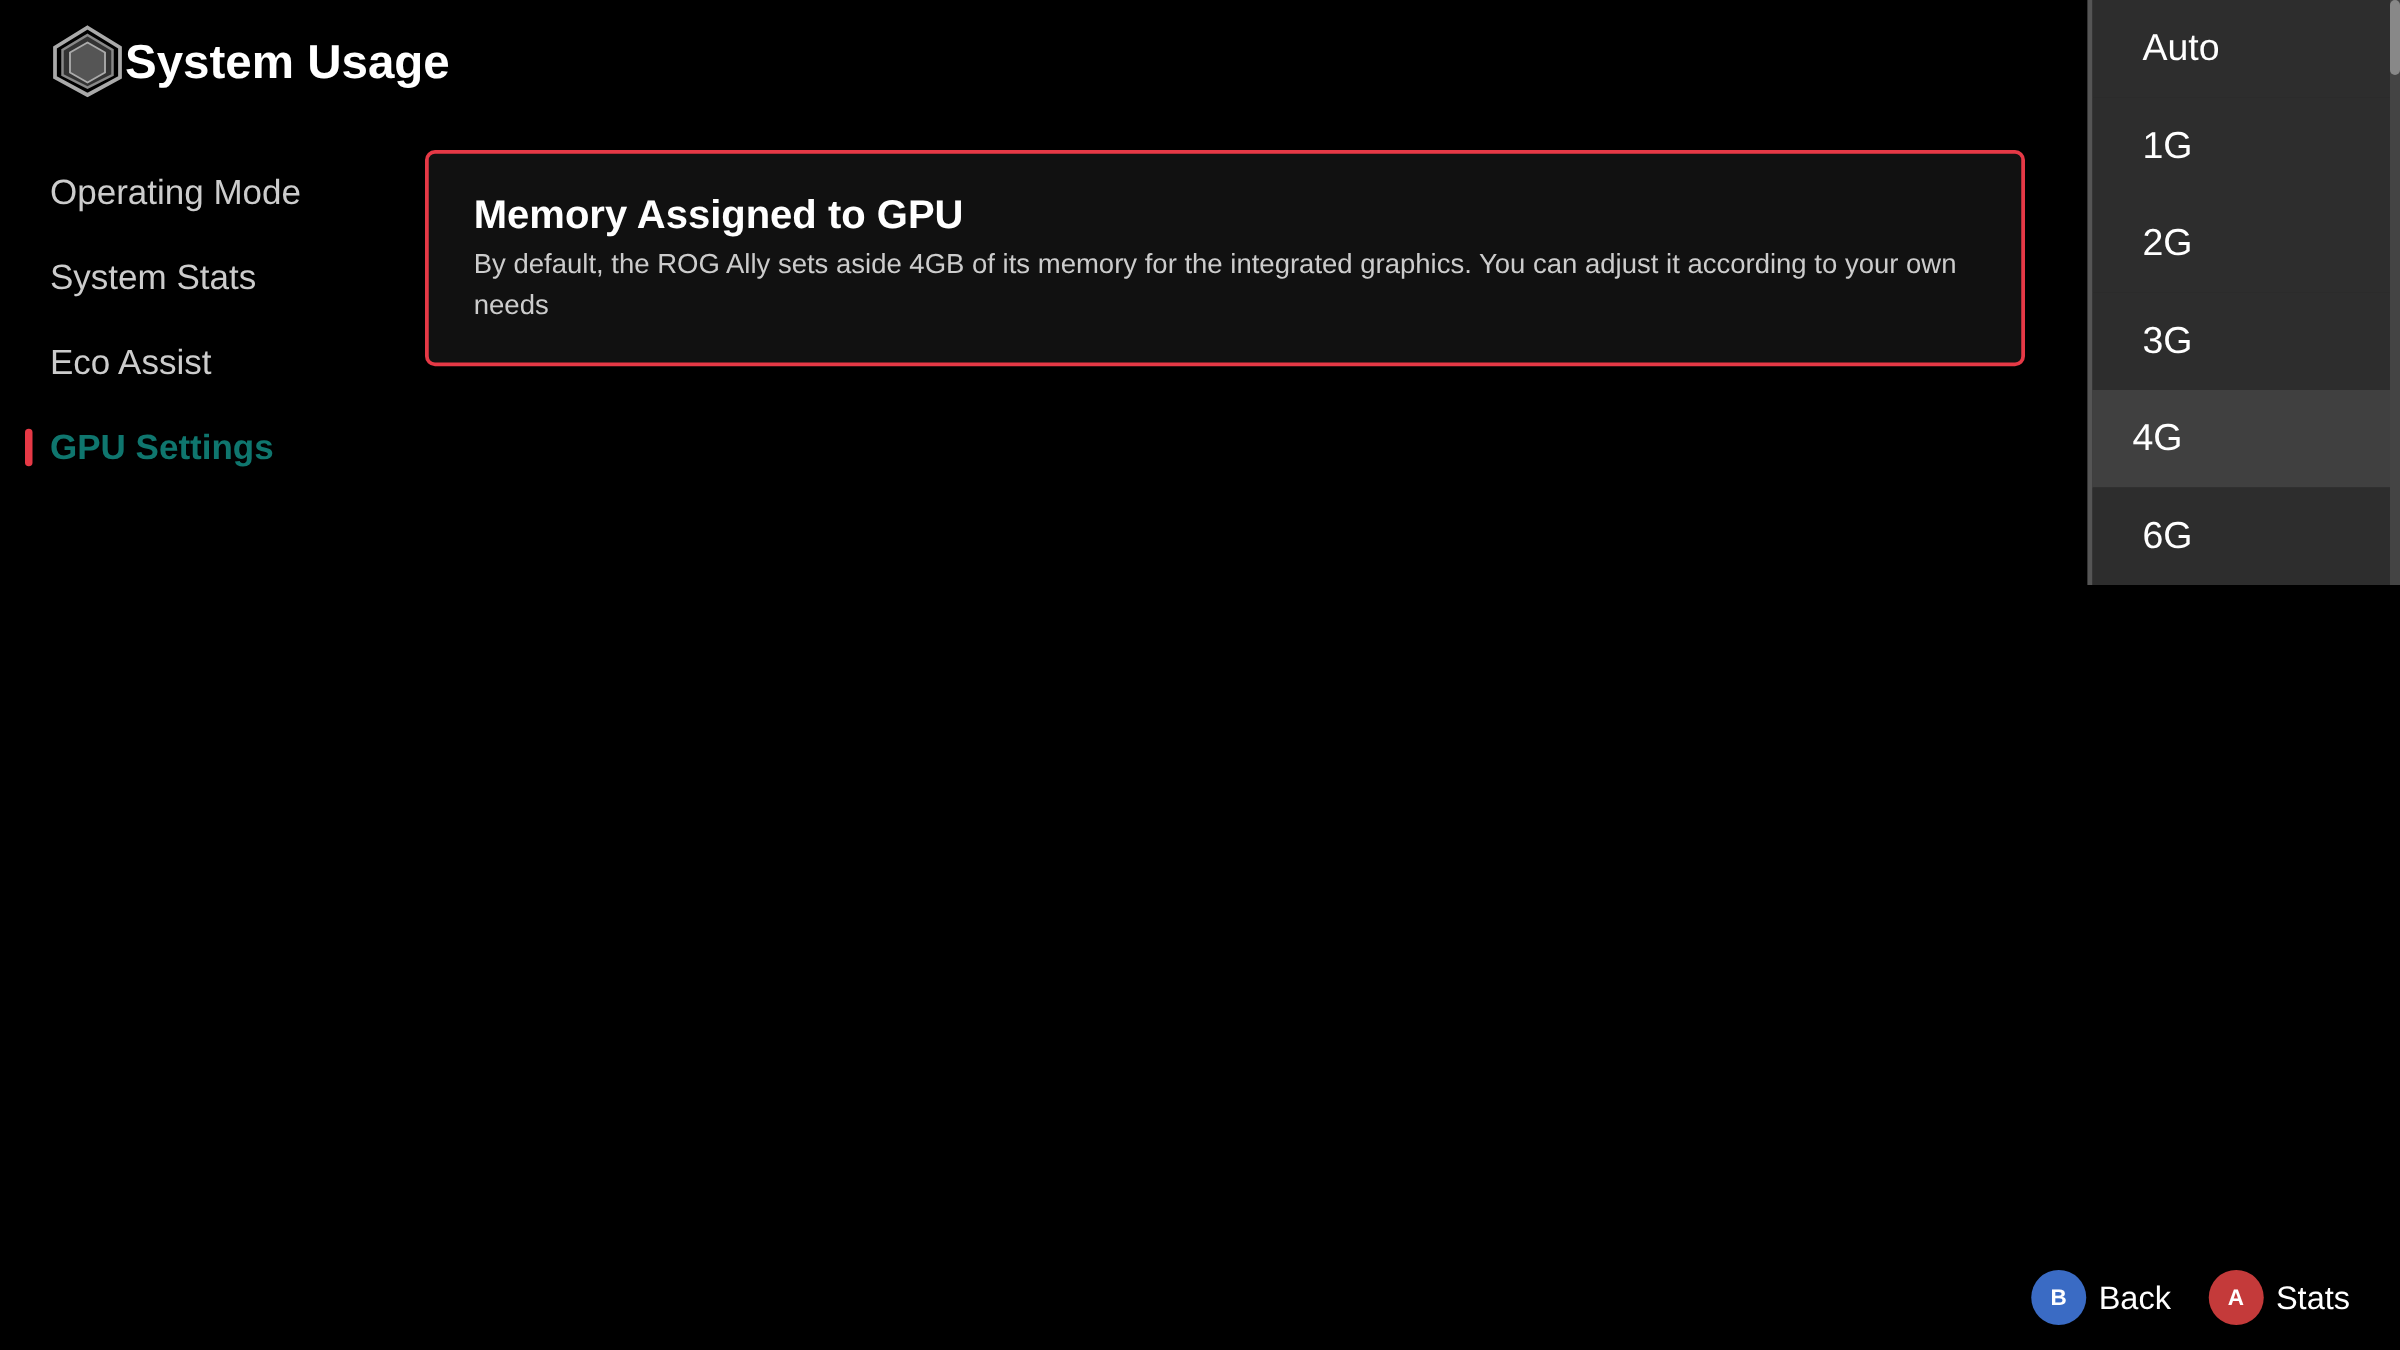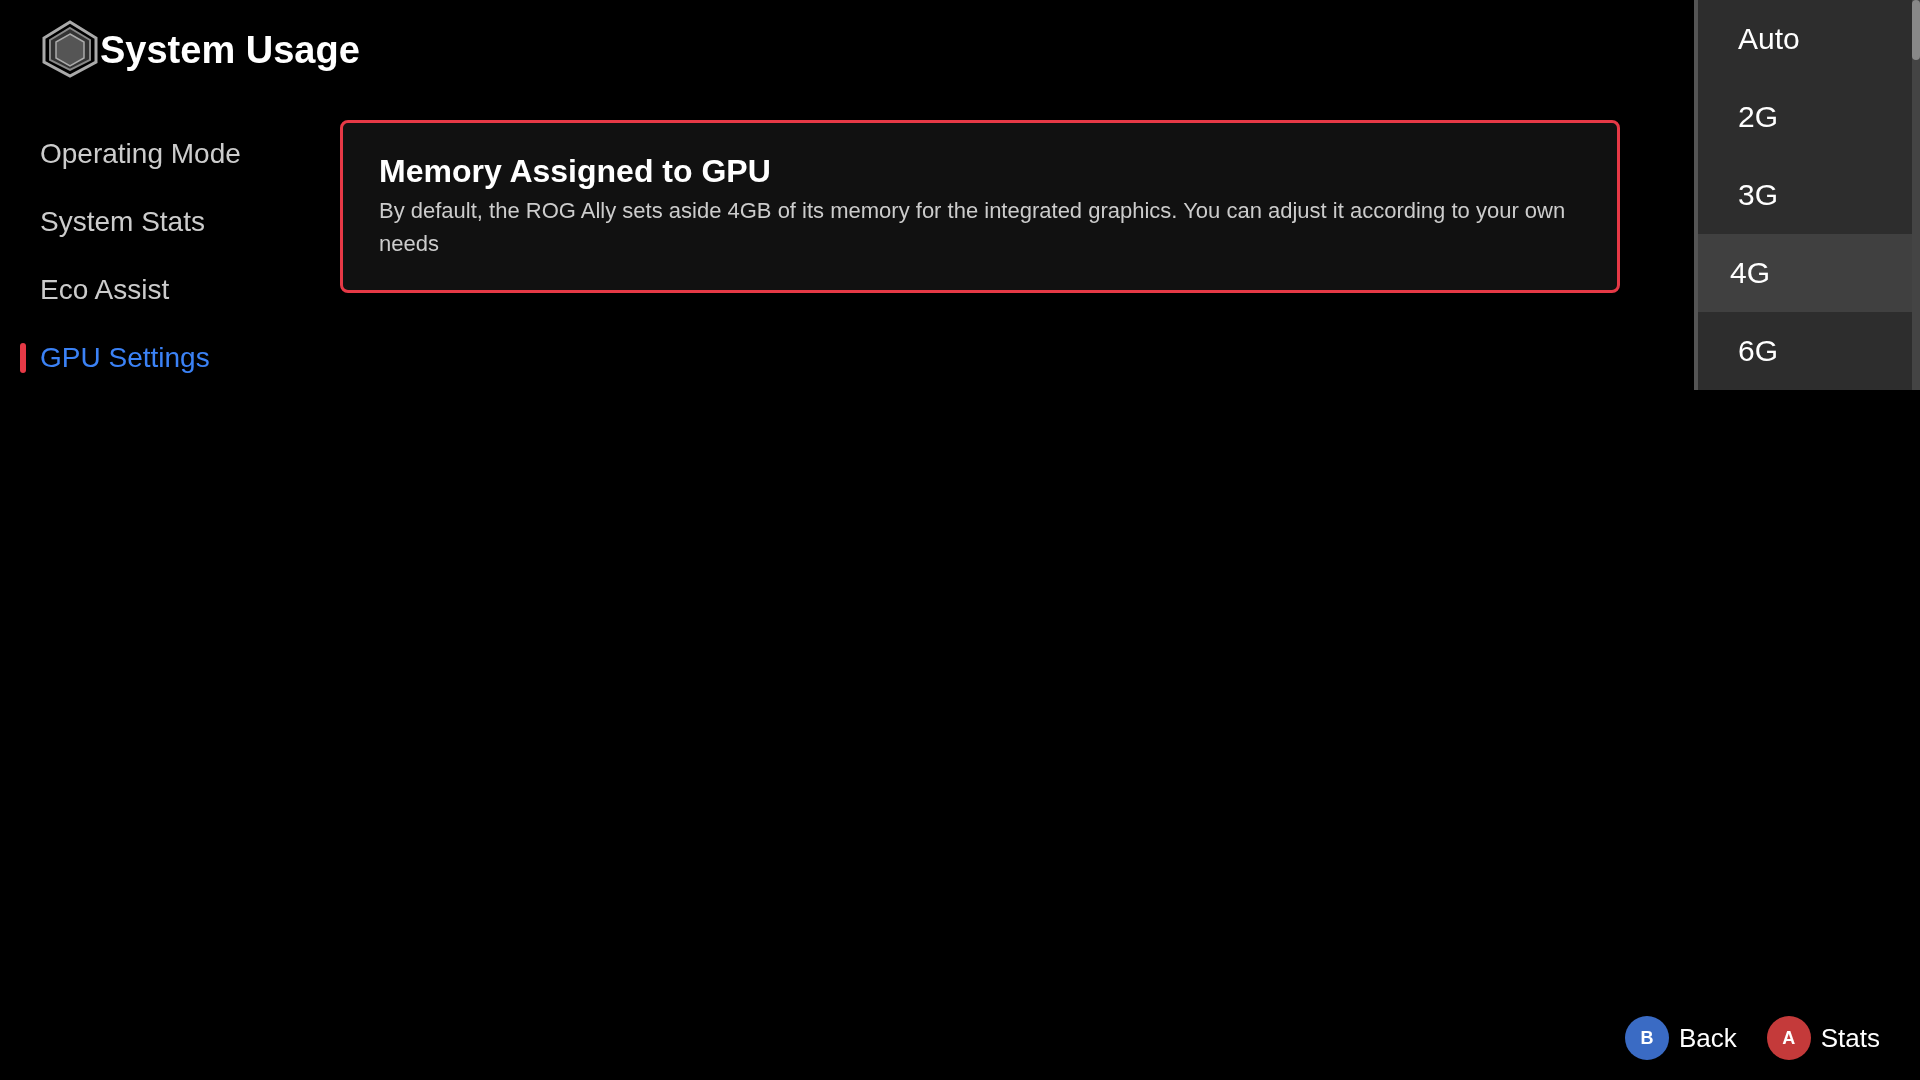--- a/index.html
+++ b/index.html
@@ -56,22 +56,22 @@
 
     .sidebar-item {
       padding: 18px 40px;
       font-size: 28px;
       color: #ccc;
       cursor: pointer;
       position: relative;
     }
 
     .sidebar-item.active {
-      color: #3b82f6;
-      font-weight: 400;
+      color: #0f766e;
+      font-weight: 700;
     }
 
     .sidebar-item.active::before {
       content: '';
       position: absolute;
       left: 20px;
       top: 50%;
       transform: translateY(-50%);
       width: 6px;
       height: 30px;
@@ -106,21 +106,21 @@
       font-size: 22px;
       color: #ccc;
       line-height: 1.5;
     }
 
     
     .dropdown-panel {
       position: absolute;
       top: 0;
       right: 0;
-      width: 226px;
+      width: 250px;
       background: #2a2a2a;
       border-left: 4px solid #555;
     }
 
     .dropdown-item {
       padding: 22px 40px;
       font-size: 30px;
       color: #fff;
       cursor: pointer;
       background: #2d2d2d;
@@ -246,20 +246,23 @@
     <div class="card-title">Memory Assigned to GPU</div>
     <div class="card-desc">By default, the ROG Ally sets aside 4GB of its memory for the integrated graphics. You can adjust it according to your own needs</div>
   </div>
 </div>
 
 <div class="dropdown-panel">
   <div class="dropdown-item">
     <span>Auto</span>
   </div>
   <div class="dropdown-item">
+    <span>1G</span>
+  </div>
+  <div class="dropdown-item">
     <span>2G</span>
   </div>
   <div class="dropdown-item">
     <span>3G</span>
   </div>
   <div class="dropdown-item active">
     <span>4G</span>
   </div>
   <div class="dropdown-item">
     <span>6G</span>

